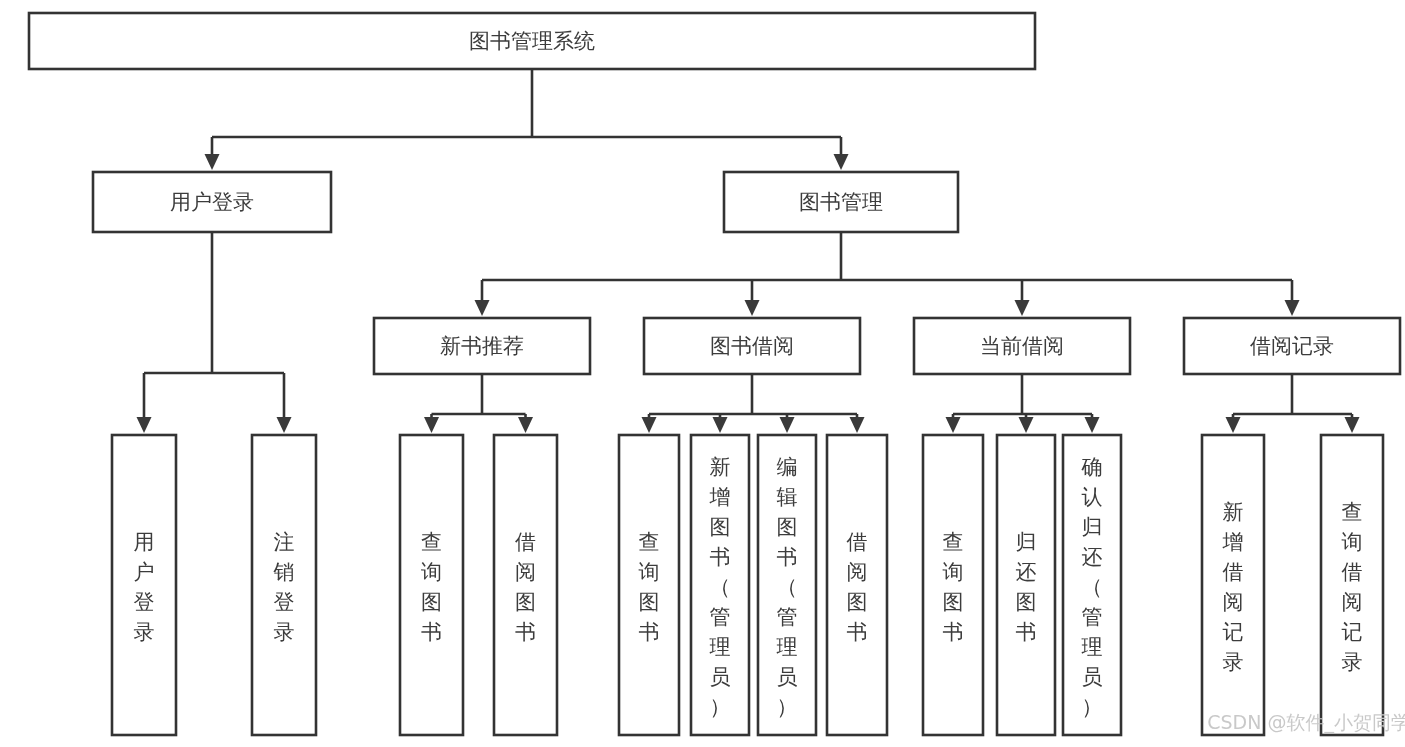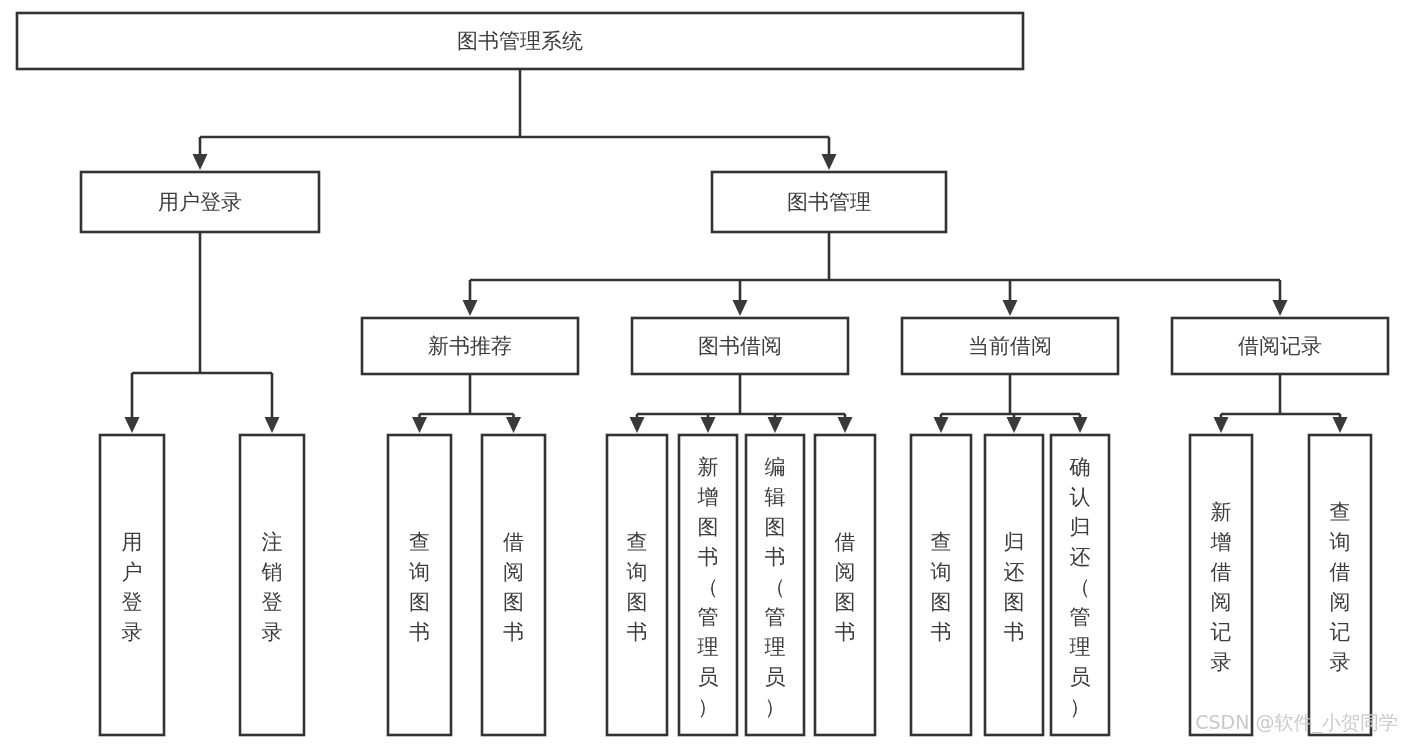--- a/index.html
+++ b/index.html
@@ -9,21 +9,21 @@
   }
   body {
     width: 1405px;
     height: 747px;
     position: relative;
     overflow: hidden;
     font-family: "DejaVu Sans", "Liberation Sans", sans-serif;
   }
   #diagram-root {
     position: absolute;
-    left: 0;
+    left: 12px;
     top: 0;
     width: 1380px;
     height: 747px;
   }
   svg.diagram {
     display: block;
     width: 1405px;
     height: 747px;
   }
   .node-box {

